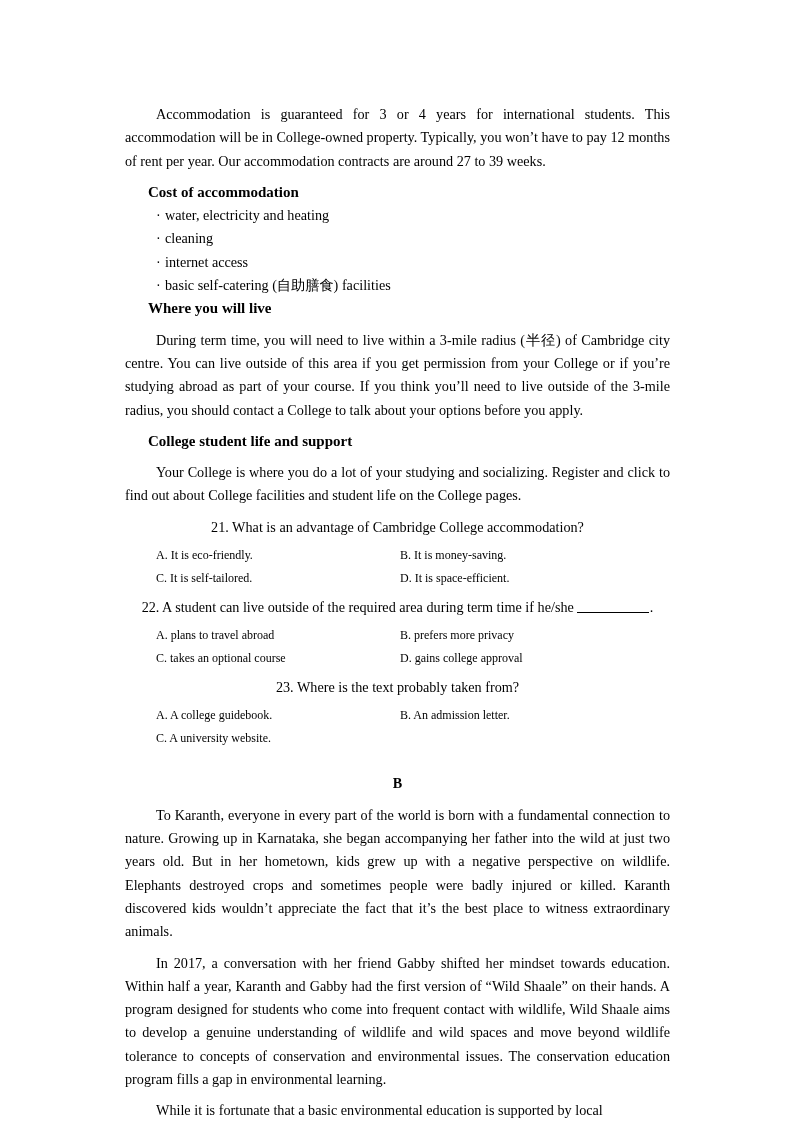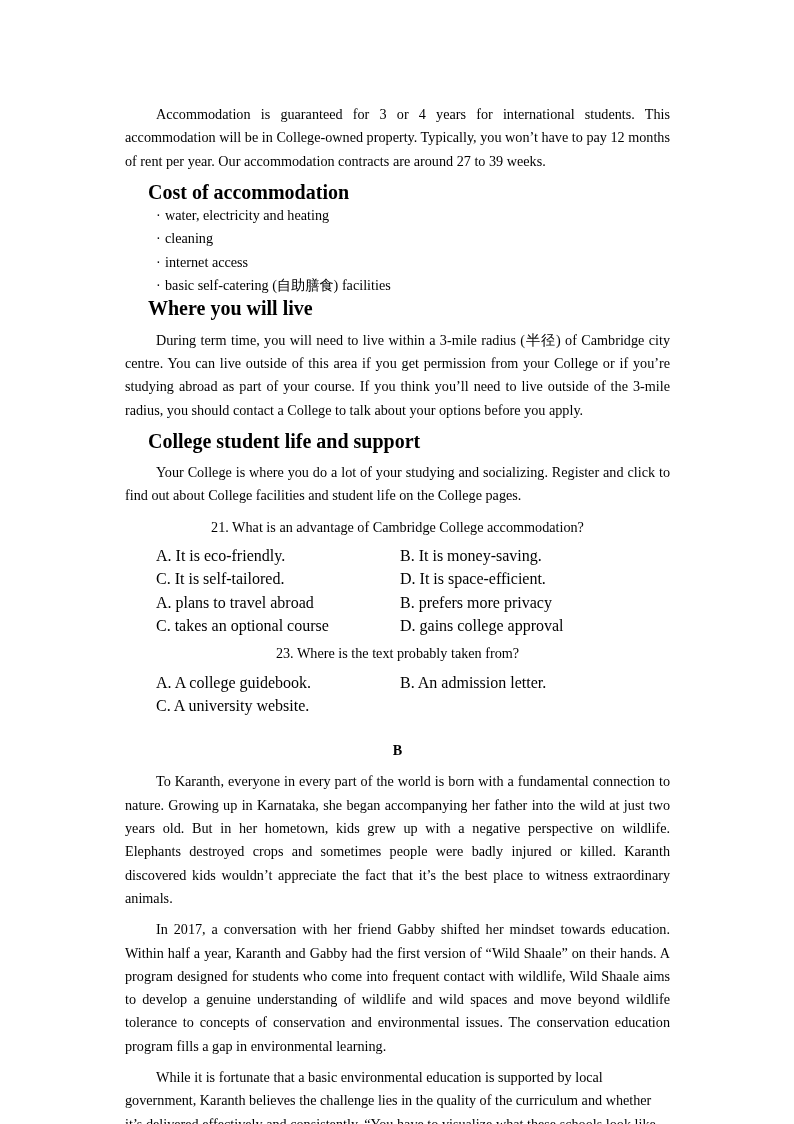--- a/index.html
+++ b/index.html
@@ -25,21 +25,21 @@
     font-size: 14.2px;
     line-height: 23.3px;
     text-align: justify;
     text-justify: inter-word;
     margin: 8px;
     text-indent: 31px;
     hyphens: none;
   }
   .para.last-left { text-align: left; }
   .subhead {
-    font-size: 20px;
+    font-size: 15px;
     line-height: 23.3px;
     font-weight: bold;
     margin: 0;
     padding-left: 31px;
   }
   .bullets {
     list-style: none;
     margin: 0;
     padding: 0;
   }
@@ -66,21 +66,21 @@
   }
   .q-blank {
     display: inline-block;
     width: 72px;
     border-bottom: 1px solid #000;
     height: 12px;
     margin: 0 1px -1px 3px;
   }
   .opt-row {
     display: flex;
-    font-size: 16px;
+    font-size: 12px;
     line-height: 23.3px;
     padding-left: 39px;
   }
   .opt-row .opt-a { width: 244px; flex: 0 0 244px; }
   .opt-row .opt-b { flex: 1 1 auto; }
   .section-letter {
     font-size: 14.2px;
     line-height: 23.3px;
     font-weight: bold;
     text-align: center;
@@ -128,20 +128,21 @@
   <div class="q-line">21. What is an advantage of Cambridge College accommodation?</div>
   <div class="opt-row">
     <span class="opt-a">A. It is eco-friendly.</span>
     <span class="opt-b">B. It is money-saving.</span>
   </div>
   <div class="opt-row">
     <span class="opt-a">C. It is self-tailored.</span>
     <span class="opt-b">D. It is space-efficient.</span>
   </div>
 
+  <div class="q-line"><span>22. A student can live outside of the required area during term time if he/she</span><span class="q-blank"></span><span>.</span></div>
   <div class="opt-row">
     <span class="opt-a">A. plans to travel abroad</span>
     <span class="opt-b">B. prefers more privacy</span>
   </div>
   <div class="opt-row">
     <span class="opt-a">C. takes an optional course</span>
     <span class="opt-b">D. gains college approval</span>
   </div>
 
   <div class="q-line">23. Where is the text probably taken from?</div>

